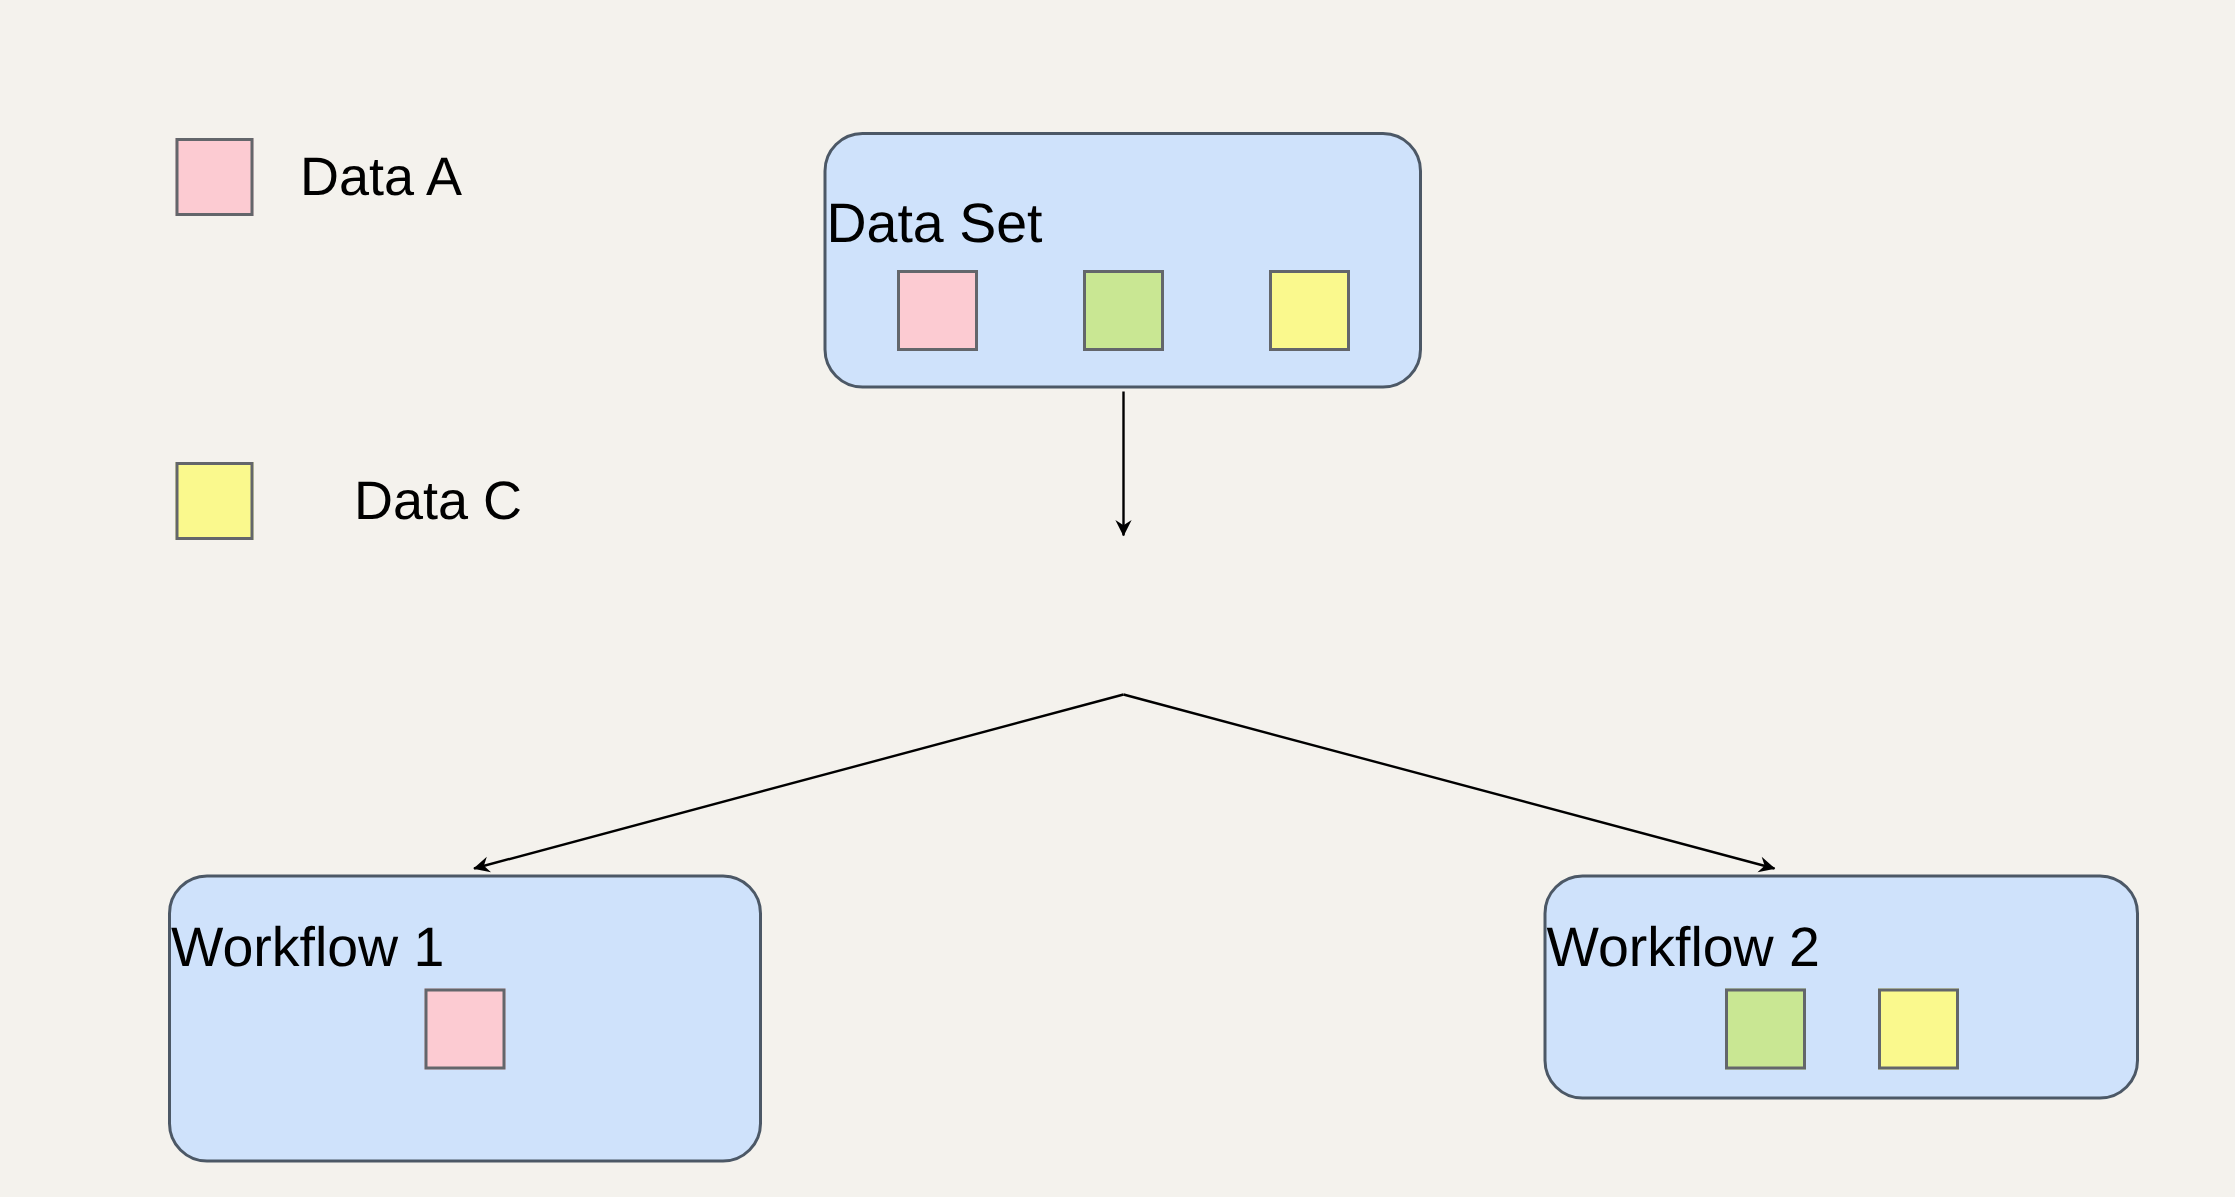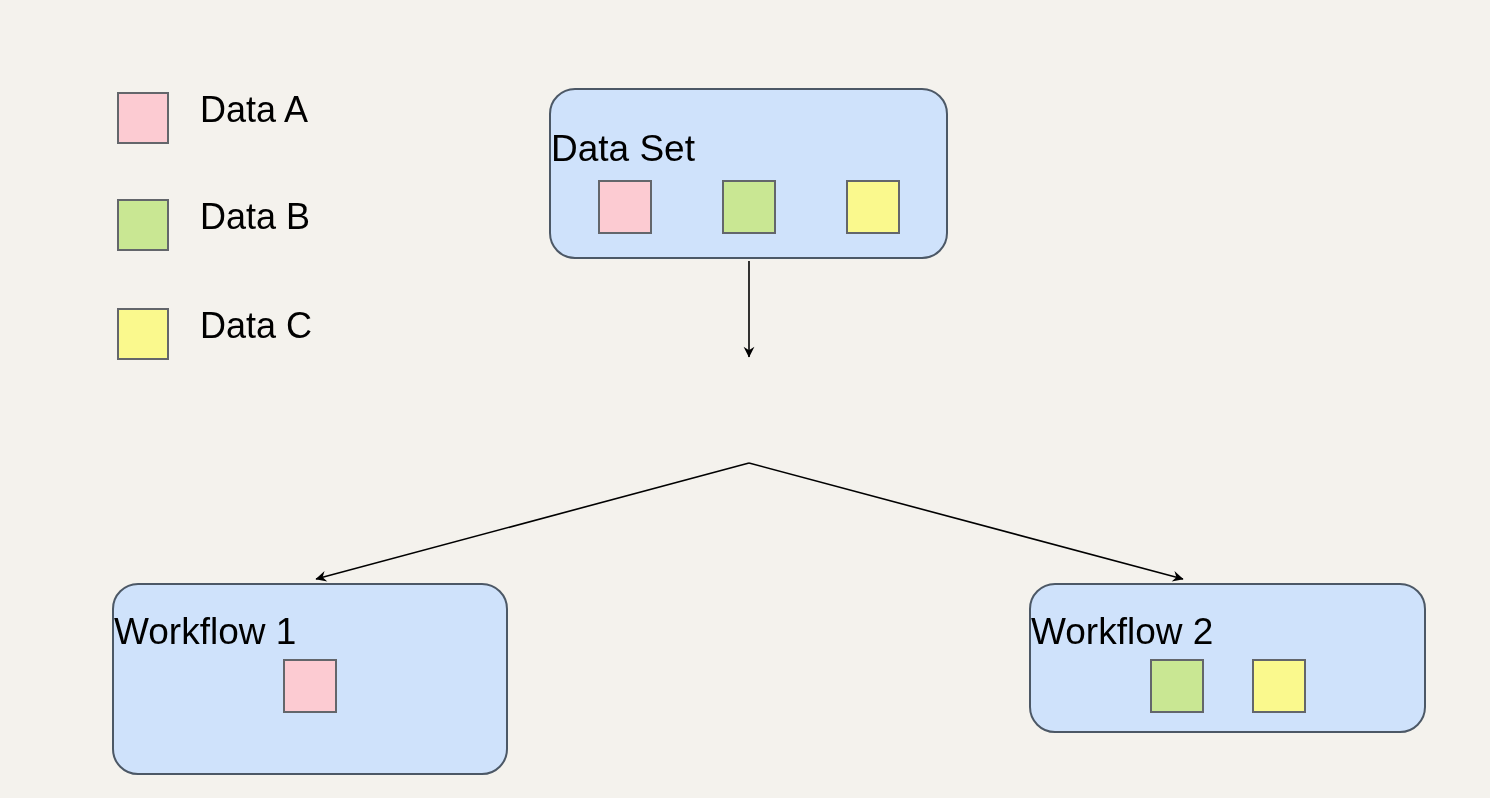--- a/index.html
+++ b/index.html
@@ -13,21 +13,21 @@
     overflow: hidden;
   }
   .arrows { position: absolute; left: 0; top: 0; width: 1490px; height: 798px; }
   .arrows line { stroke: var(--arrow, #000); stroke-width: 1.6; }
   .arrows marker path { fill: var(--arrow, #000); }
 
   .legend-row {
     position: absolute;
     left: 117px;
     display: flex;
-    align-items: flex-start;
+    align-items: center;
   }
   .swatch {
     display: inline-block;
     width: 52px; height: 52px;
     box-sizing: border-box;
     border: 2px solid var(--swatch-border, #666);
   }
   .legend-label {
     margin-left: 31px;
     font-size: 36px;
@@ -88,25 +88,21 @@
     </defs>
     <line x1="749" y1="261" x2="749" y2="357" marker-end="url(#ah)"></line>
     <line x1="749" y1="463" x2="316" y2="579" marker-end="url(#ah)"></line>
     <line x1="749" y1="463" x2="1183" y2="579" marker-end="url(#ah)"></line>
   </svg>
 
   <div class="legend-row" style="top: 92px;">
     <span class="swatch" style="background-color: rgb(252, 203, 210);"></span>
     <span class="legend-label">Data A</span>
   </div>
-  <div class="legend-row" style="top: 199px;">
-    <span class="swatch" style="background-color: rgb(201, 231, 147);"></span>
-    <span class="legend-label">Data B</span>
-  </div>
-  <div class="legend-row" style="top: 308px;">
+  <div class="legend-row" style="top: 308px; gap: 36px;">
     <span class="swatch" style="background-color: rgb(250, 249, 141);"></span>
     <span class="legend-label">Data C</span>
   </div>
 
   <div class="node node-dataset">
     <div class="node-title">Data Set</div>
     <div class="chip-row">
       <span class="chip" style="background-color: rgb(252, 203, 210);"></span>
       <span class="chip" style="background-color: rgb(201, 231, 147);"></span>
       <span class="chip" style="background-color: rgb(250, 249, 141);"></span>

